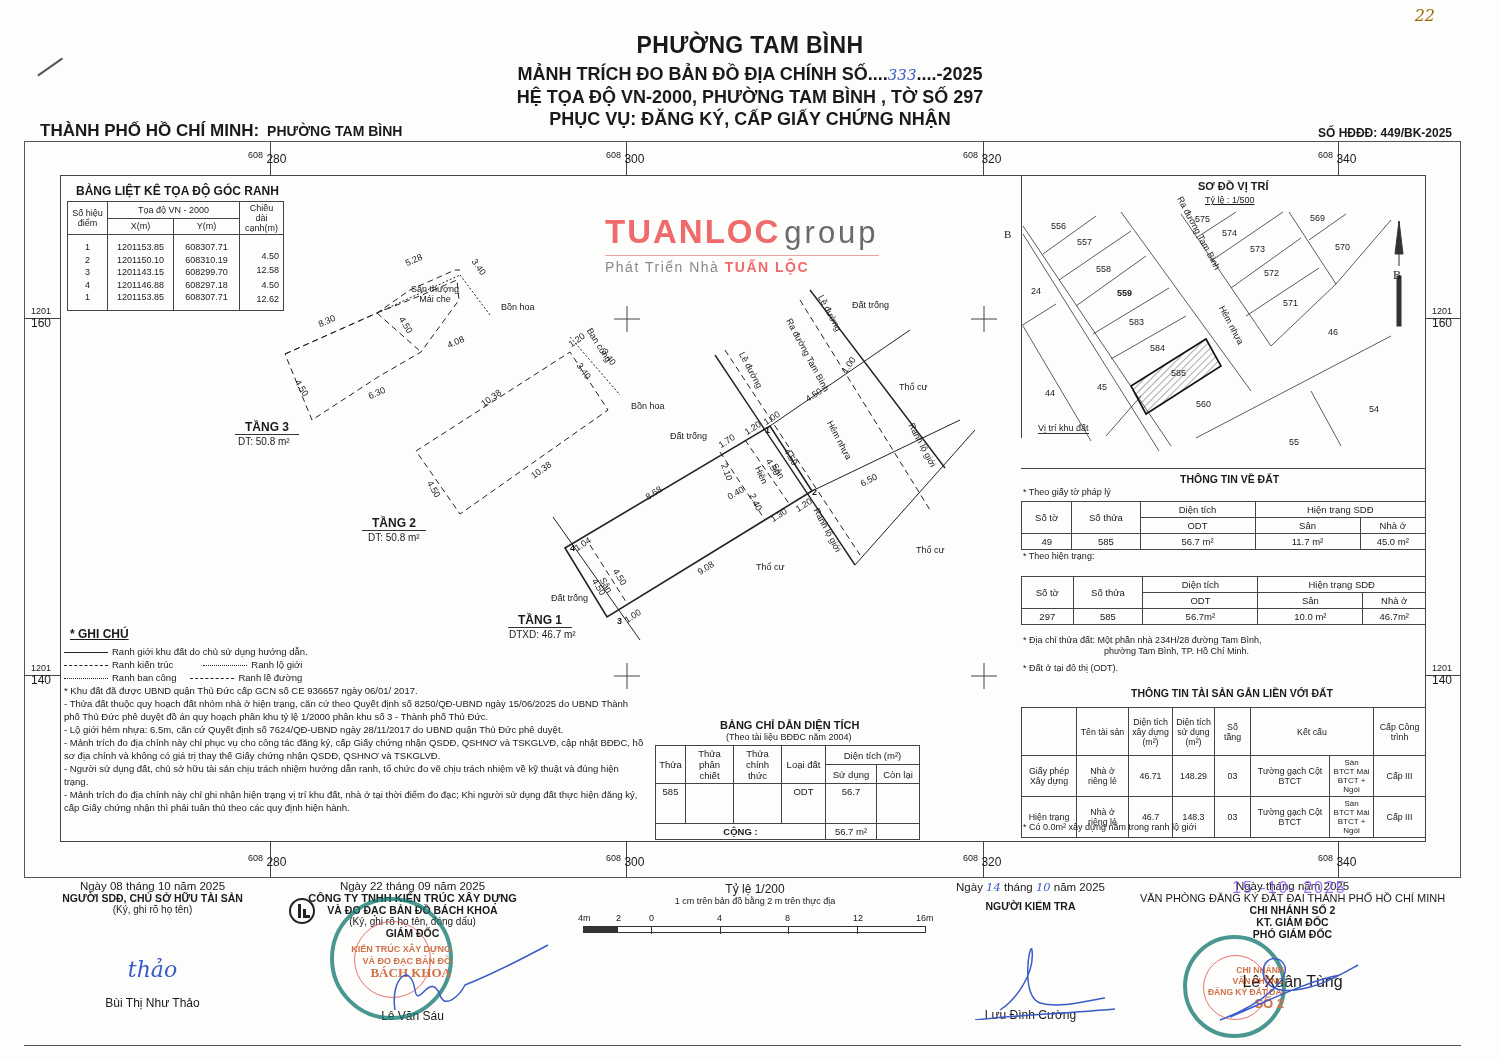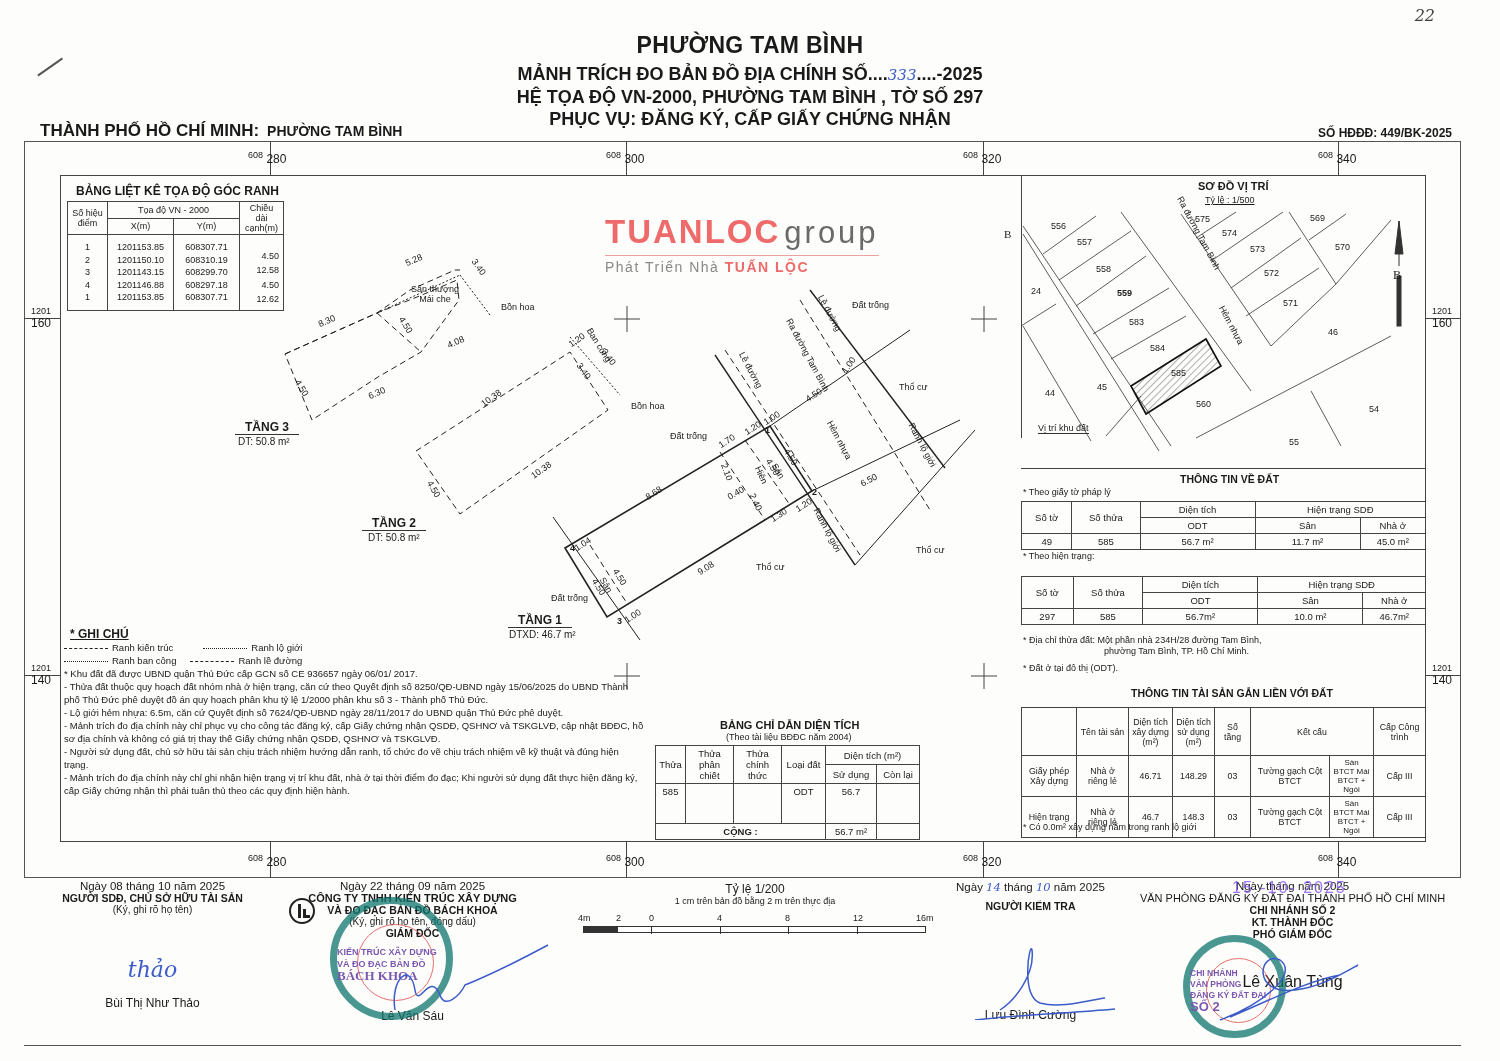--- a/index.html
+++ b/index.html
@@ -24,36 +24,36 @@
   .coord-table { position:absolute; left:67px; top:200px; font-size:9px; }
   .coord-table td, .coord-table th { border:1px solid #444; font-weight:normal; text-align:center; padding:1px 4px; }
   .sec-title { font-weight:bold; font-size:12px; }
   .small { font-size:9px; }
   .info-table { position:absolute; font-size:9.5px; }
   .info-table td { border:1px solid #444; text-align:center; padding:2px 3px; }
   .notes { left:64px; top:628px; width:580px; font-size:9.5px; line-height:13px; }
   .notes .ghichu { font-size:12px; font-weight:bold; text-decoration:underline; margin-left:6px; }
   .sig { position:absolute; text-align:center; font-size:11.5px; }
   .sig .b { font-weight:bold; }
-  .stamp { position:absolute; border:7px solid #0f766e; border-radius:50%; color:#4c1d95; opacity:0.75; text-align:left; font-weight:bold; }
+  .stamp { position:absolute; border:4px solid #0f766e; border-radius:50%; color:#c2410c; opacity:0.75; text-align:right; font-weight:bold; }
   .stamp-inner { position:absolute; border:1.5px solid #e0413c; border-radius:50%; }
   .logo { position:absolute; left:605px; top:213px; color:#ef6a6a; }
   .logo .main { font-size:33px; font-weight:bold; letter-spacing:2px; }
   .logo .grp { font-size:31px; color:#6a6a6a; font-weight:normal; letter-spacing:3px; margin-left:4px; }
   .logo .sub { font-size:14px; color:#888; letter-spacing:1.5px; margin-top:4px; padding-top:3px; border-top:1px solid #f0a0a0; }
   .logo .sub b { color:#ef6a6a; }
   .lbl { position:absolute; font-size:9px; white-space:nowrap; }
   .floor-t { position:absolute; font-size:12px; font-weight:bold; border-bottom:1px solid #333; padding:0 10px; }
   .floor-dt { position:absolute; font-size:10px; }
   .handwrite { font-family:"DejaVu Serif", serif; font-style:italic; color:#3b5bc9; }
 </style>
 </head>
 <body>
 
-<div class="abs handwrite" style="right:65px;top:6px;font-size:16px;color:#404040;">22</div>
+<div class="abs handwrite" style="right:65px;top:6px;font-size:16px;color:#a16207;">22</div>
 <div class="abs" style="left:35px;top:66px;width:30px;height:1.5px;background:#555;transform:rotate(-35deg);"></div>
 
 <div class="hdr-title t1">PHƯỜNG TAM BÌNH</div>
 <div class="hdr-title t2">
   <span>MẢNH TRÍCH ĐO BẢN ĐỒ ĐỊA CHÍNH SỐ....</span><span class="handnum">333</span><span>....-2025</span>
 </div>
 <div class="hdr-title t3">HỆ TỌA ĐỘ VN-2000, PHƯỜNG TAM BÌNH , TỜ SỐ 297</div>
 <div class="hdr-title t4">PHỤC VỤ: ĐĂNG KÝ, CẤP GIẤY CHỨNG NHẬN</div>
 <div class="abs city"><span style="font-size:17px;margin:0">THÀNH PHỐ HỒ CHÍ MINH:</span><span>PHƯỜNG TAM BÌNH</span></div>
 <div class="abs hddd">SỐ HĐĐĐ: 449/BK-2025</div>
@@ -442,20 +442,21 @@
   <tr>
         <td colspan="4" style="font-weight:bold">CỘNG :</td>
         <td>56.7 m²</td>
         <td></td>
       </tr>
 </tbody>
   </table>
 
 <div class="abs notes">
   <div class="ghichu">* GHI CHÚ</div>
+  <div style="margin-top:4px;"><span style="display:inline-block;width:44px;border-top:1.5px solid #222;vertical-align:middle;margin-right:4px;"></span><span>Ranh giới khu đất do chủ sử dụng hướng dẫn.</span></div>
   <div><span style="display:inline-block;width:44px;border-top:1.5px dashed #222;vertical-align:middle;margin-right:4px;"></span><span>Ranh kiến trúc</span><span style="display:inline-block;width:44px;border-top:1px dotted #222;vertical-align:middle;margin:0 4px 0 30px;"></span><span>Ranh lộ giới</span></div>
   <div><span style="display:inline-block;width:44px;border-top:1px dotted #222;vertical-align:middle;margin-right:4px;"></span><span>Ranh ban công</span><span style="display:inline-block;width:44px;border-top:1.5px dashed #222;vertical-align:middle;margin:0 4px 0 14px;"></span><span>Ranh lề đường</span></div>
   <div>* Khu đất đã được UBND quận Thủ Đức cấp GCN số CE 936657 ngày 06/01/ 2017.</div>
   <div>- Thửa đất thuộc quy hoạch đất nhóm nhà ở hiện trạng, căn cứ  theo Quyết định số 8250/QĐ-UBND ngày 15/06/2025 do UBND Thành phố Thủ Đức phê duyệt đồ án quy hoạch phân khu tỷ lệ 1/2000 phân khu số 3 - Thành phố Thủ Đức.</div>
   <div>- Lộ giới hẻm nhựa: 6.5m, căn cứ Quyết định số 7624/QĐ-UBND ngày 28/11/2017 do UBND quận Thủ Đức  phê duyệt.</div>
   <div>- Mảnh trích đo địa chính này chỉ phục vụ cho công tác đăng ký, cấp Giấy chứng nhận QSDĐ, QSHNƠ và TSKGLVĐ, cập nhật BĐĐC, hồ sơ địa chính và không có giá trị thay thế Giấy chứng nhận QSDĐ, QSHNƠ và TSKGLVĐ.</div>
   <div>- Người sử dụng đất, chủ sở hữu tài sản chịu trách nhiệm hướng dẫn ranh, tổ chức đo vẽ chịu trách nhiệm về kỹ thuật và đúng hiện trạng.</div>
   <div>- Mảnh trích đo địa chính này chỉ ghi nhận hiện trạng vị trí khu đất, nhà ở tại thời điểm đo đạc; Khi người sử dụng đất thực hiện đăng ký, cấp Giấy chứng nhận thì phải tuân thủ theo các quy định hiện hành.</div>
 </div>
 
@@ -517,21 +518,21 @@
   <div style="margin-top:96px;font-size:12px;">Lưu Đình Cường</div>
 </div>
 <svg class="abs" style="left:940px;top:935px;" width="180" height="85">
     <path d="M60,75 C75,65 95,40 92,15 C90,5 80,60 100,68 C120,74 150,65 165,63 M35,85 C80,80 130,78 175,74" fill="none" stroke="#3b5bc9" stroke-width="1.5"></path>
   </svg>
 
 <div class="sig" style="left:1135px;top:880px;width:315px;">
   <div>Ngày      tháng      năm 2025</div>
   <div style="font-size:11px">VĂN PHÒNG ĐĂNG KÝ ĐẤT ĐAI THÀNH PHỐ HỒ CHÍ MINH</div>
   <div class="b" style="font-size:10.5px">CHI NHÁNH SỐ 2</div>
-  <div class="b" style="font-size:10.5px">KT. THÀNH ĐỐC</div>
+  <div class="b" style="font-size:10.5px">KT. GIÁM ĐỐC</div>
   <div class="b" style="font-size:10.5px">PHÓ GIÁM ĐỐC</div>
   <div style="margin-top:33px;font-size:16px;">Lê Xuân Tùng</div>
 </div>
 <div class="abs" style="left:1232px;top:879px;font-size:16px;font-weight:normal;color:#8b5cf6;letter-spacing:2px;opacity:0.85;">15 -10- 2025</div>
 <div class="stamp" style="left:1183px;top:935px;width:103px;height:103px;">
   <div class="stamp-inner" style="left:16px;top:16px;width:65px;height:65px;"></div>
   <div style="position:absolute;left:0;width:97px;top:26px;font-size:8.5px;line-height:11px;">
     <div>CHI NHÁNH</div>
     <div>VĂN PHÒNG</div>
     <div>ĐĂNG KÝ ĐẤT ĐAI</div>

